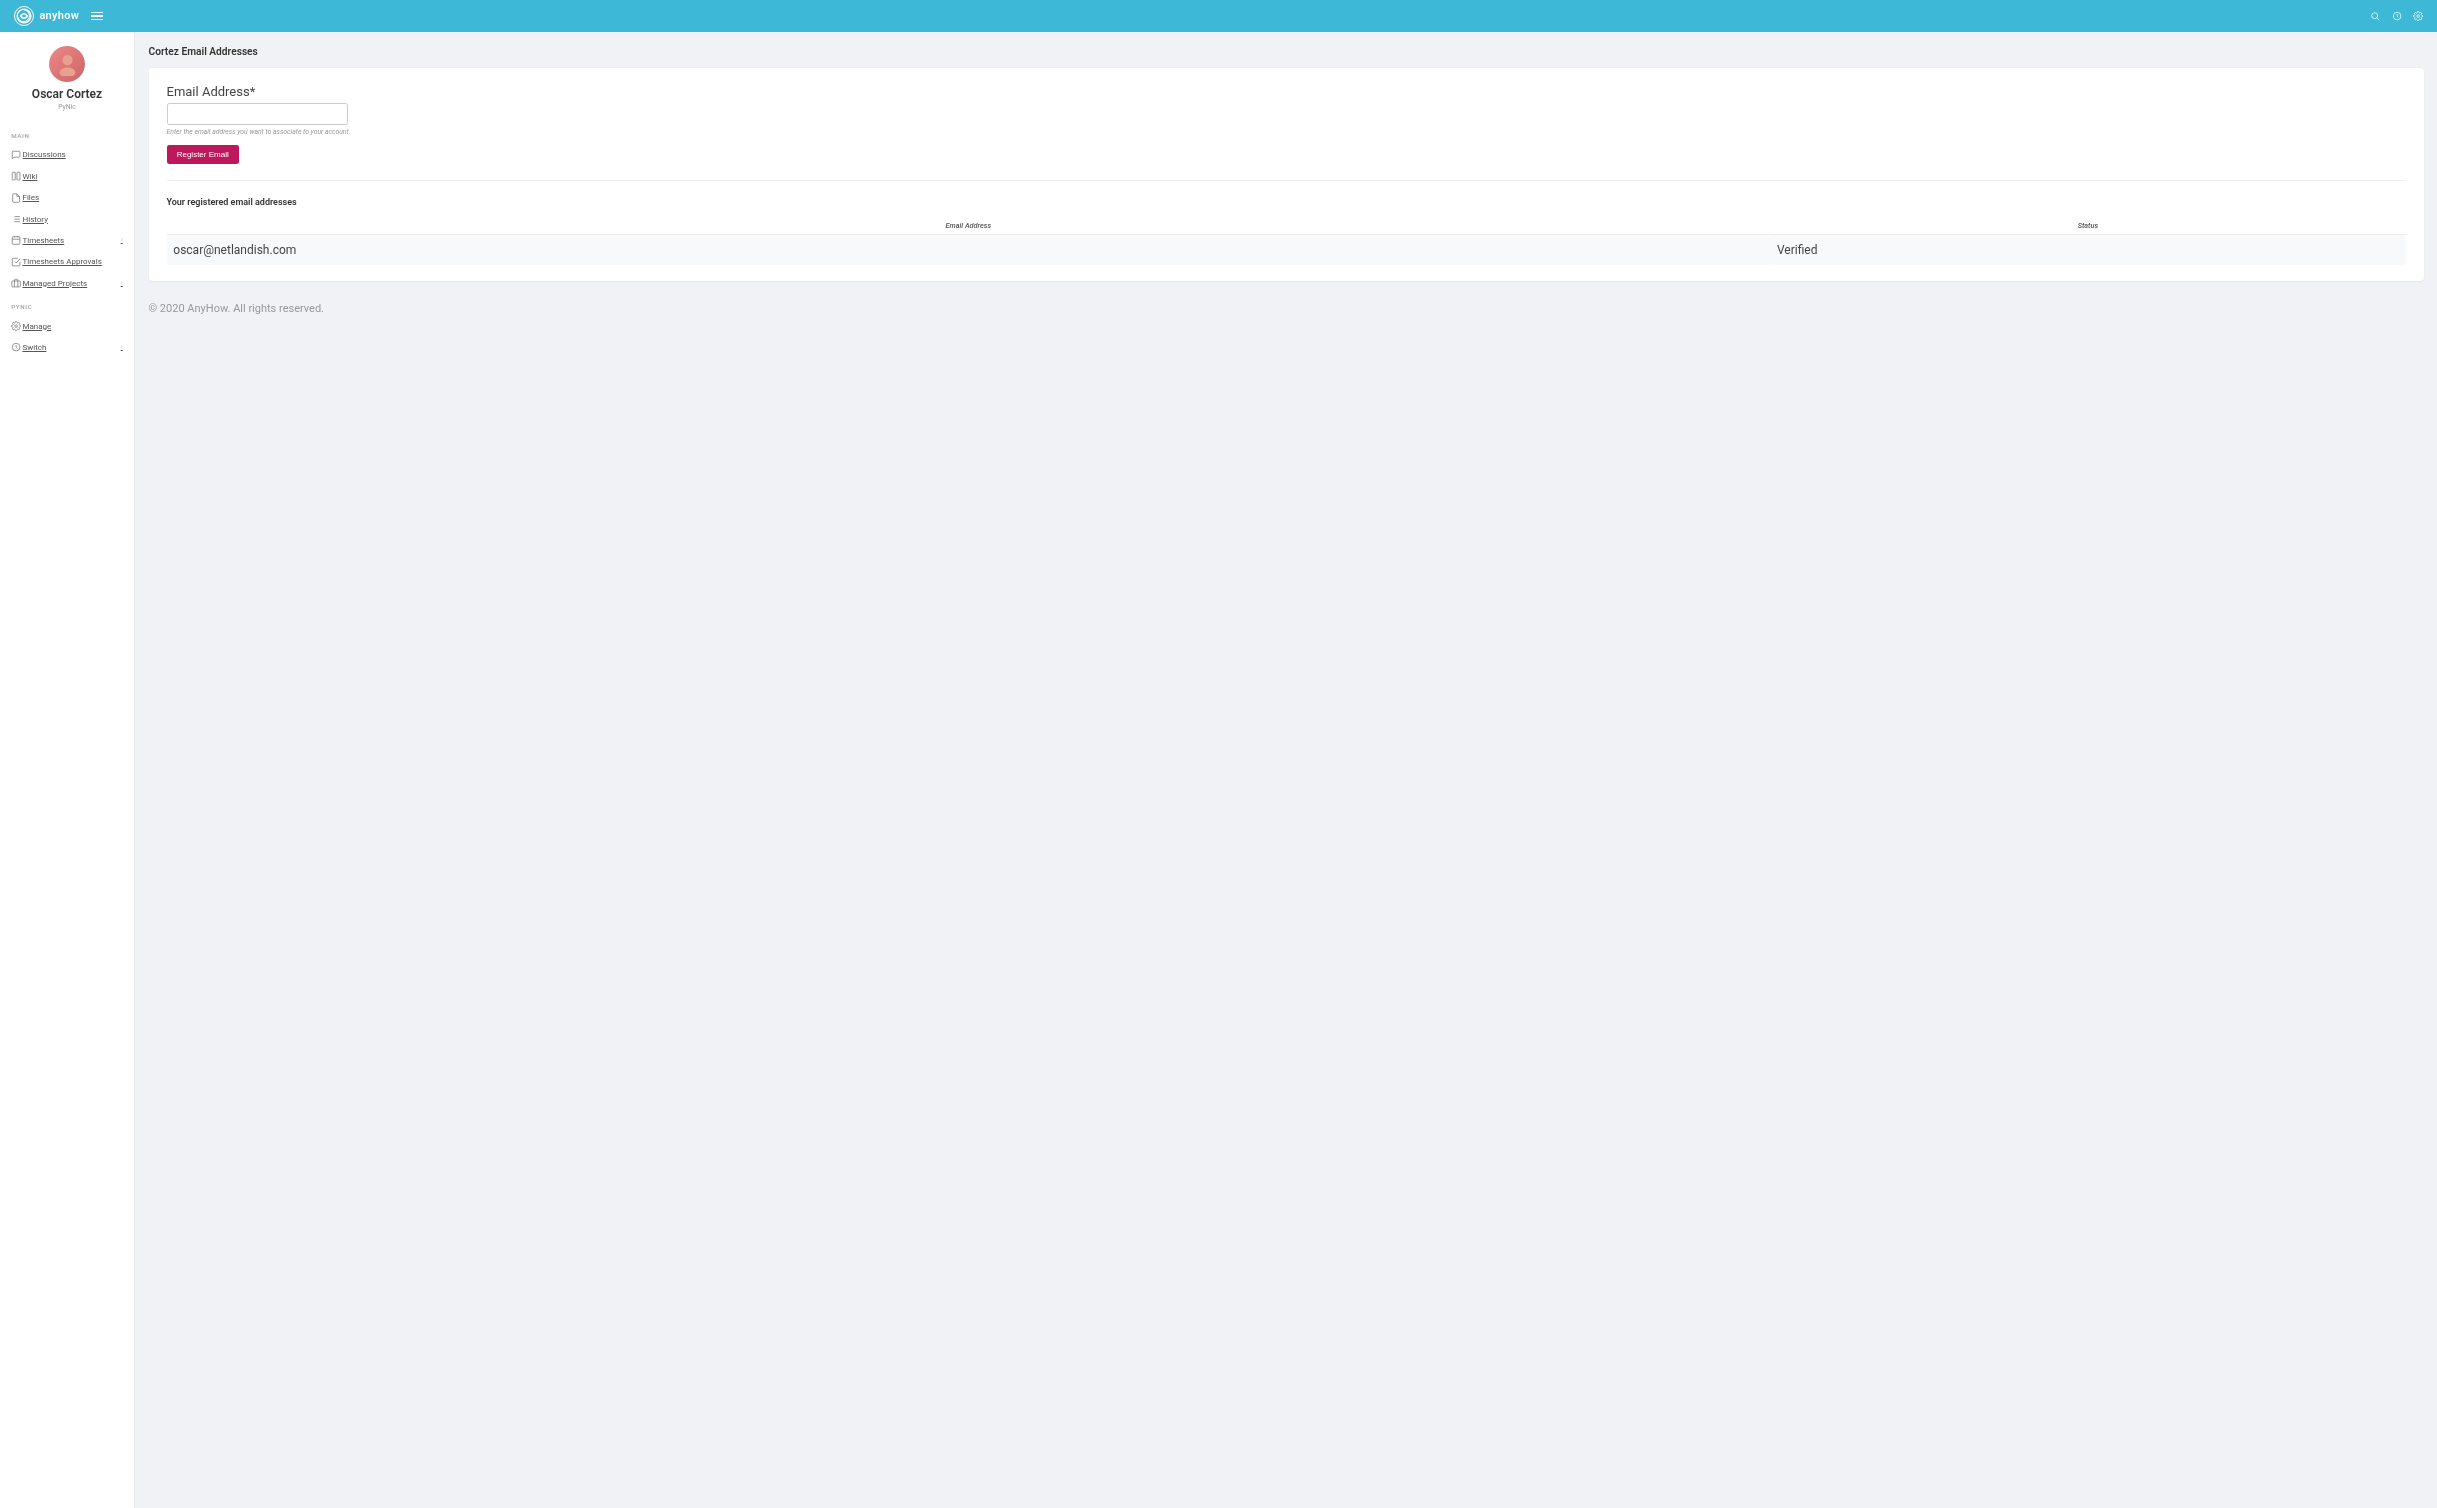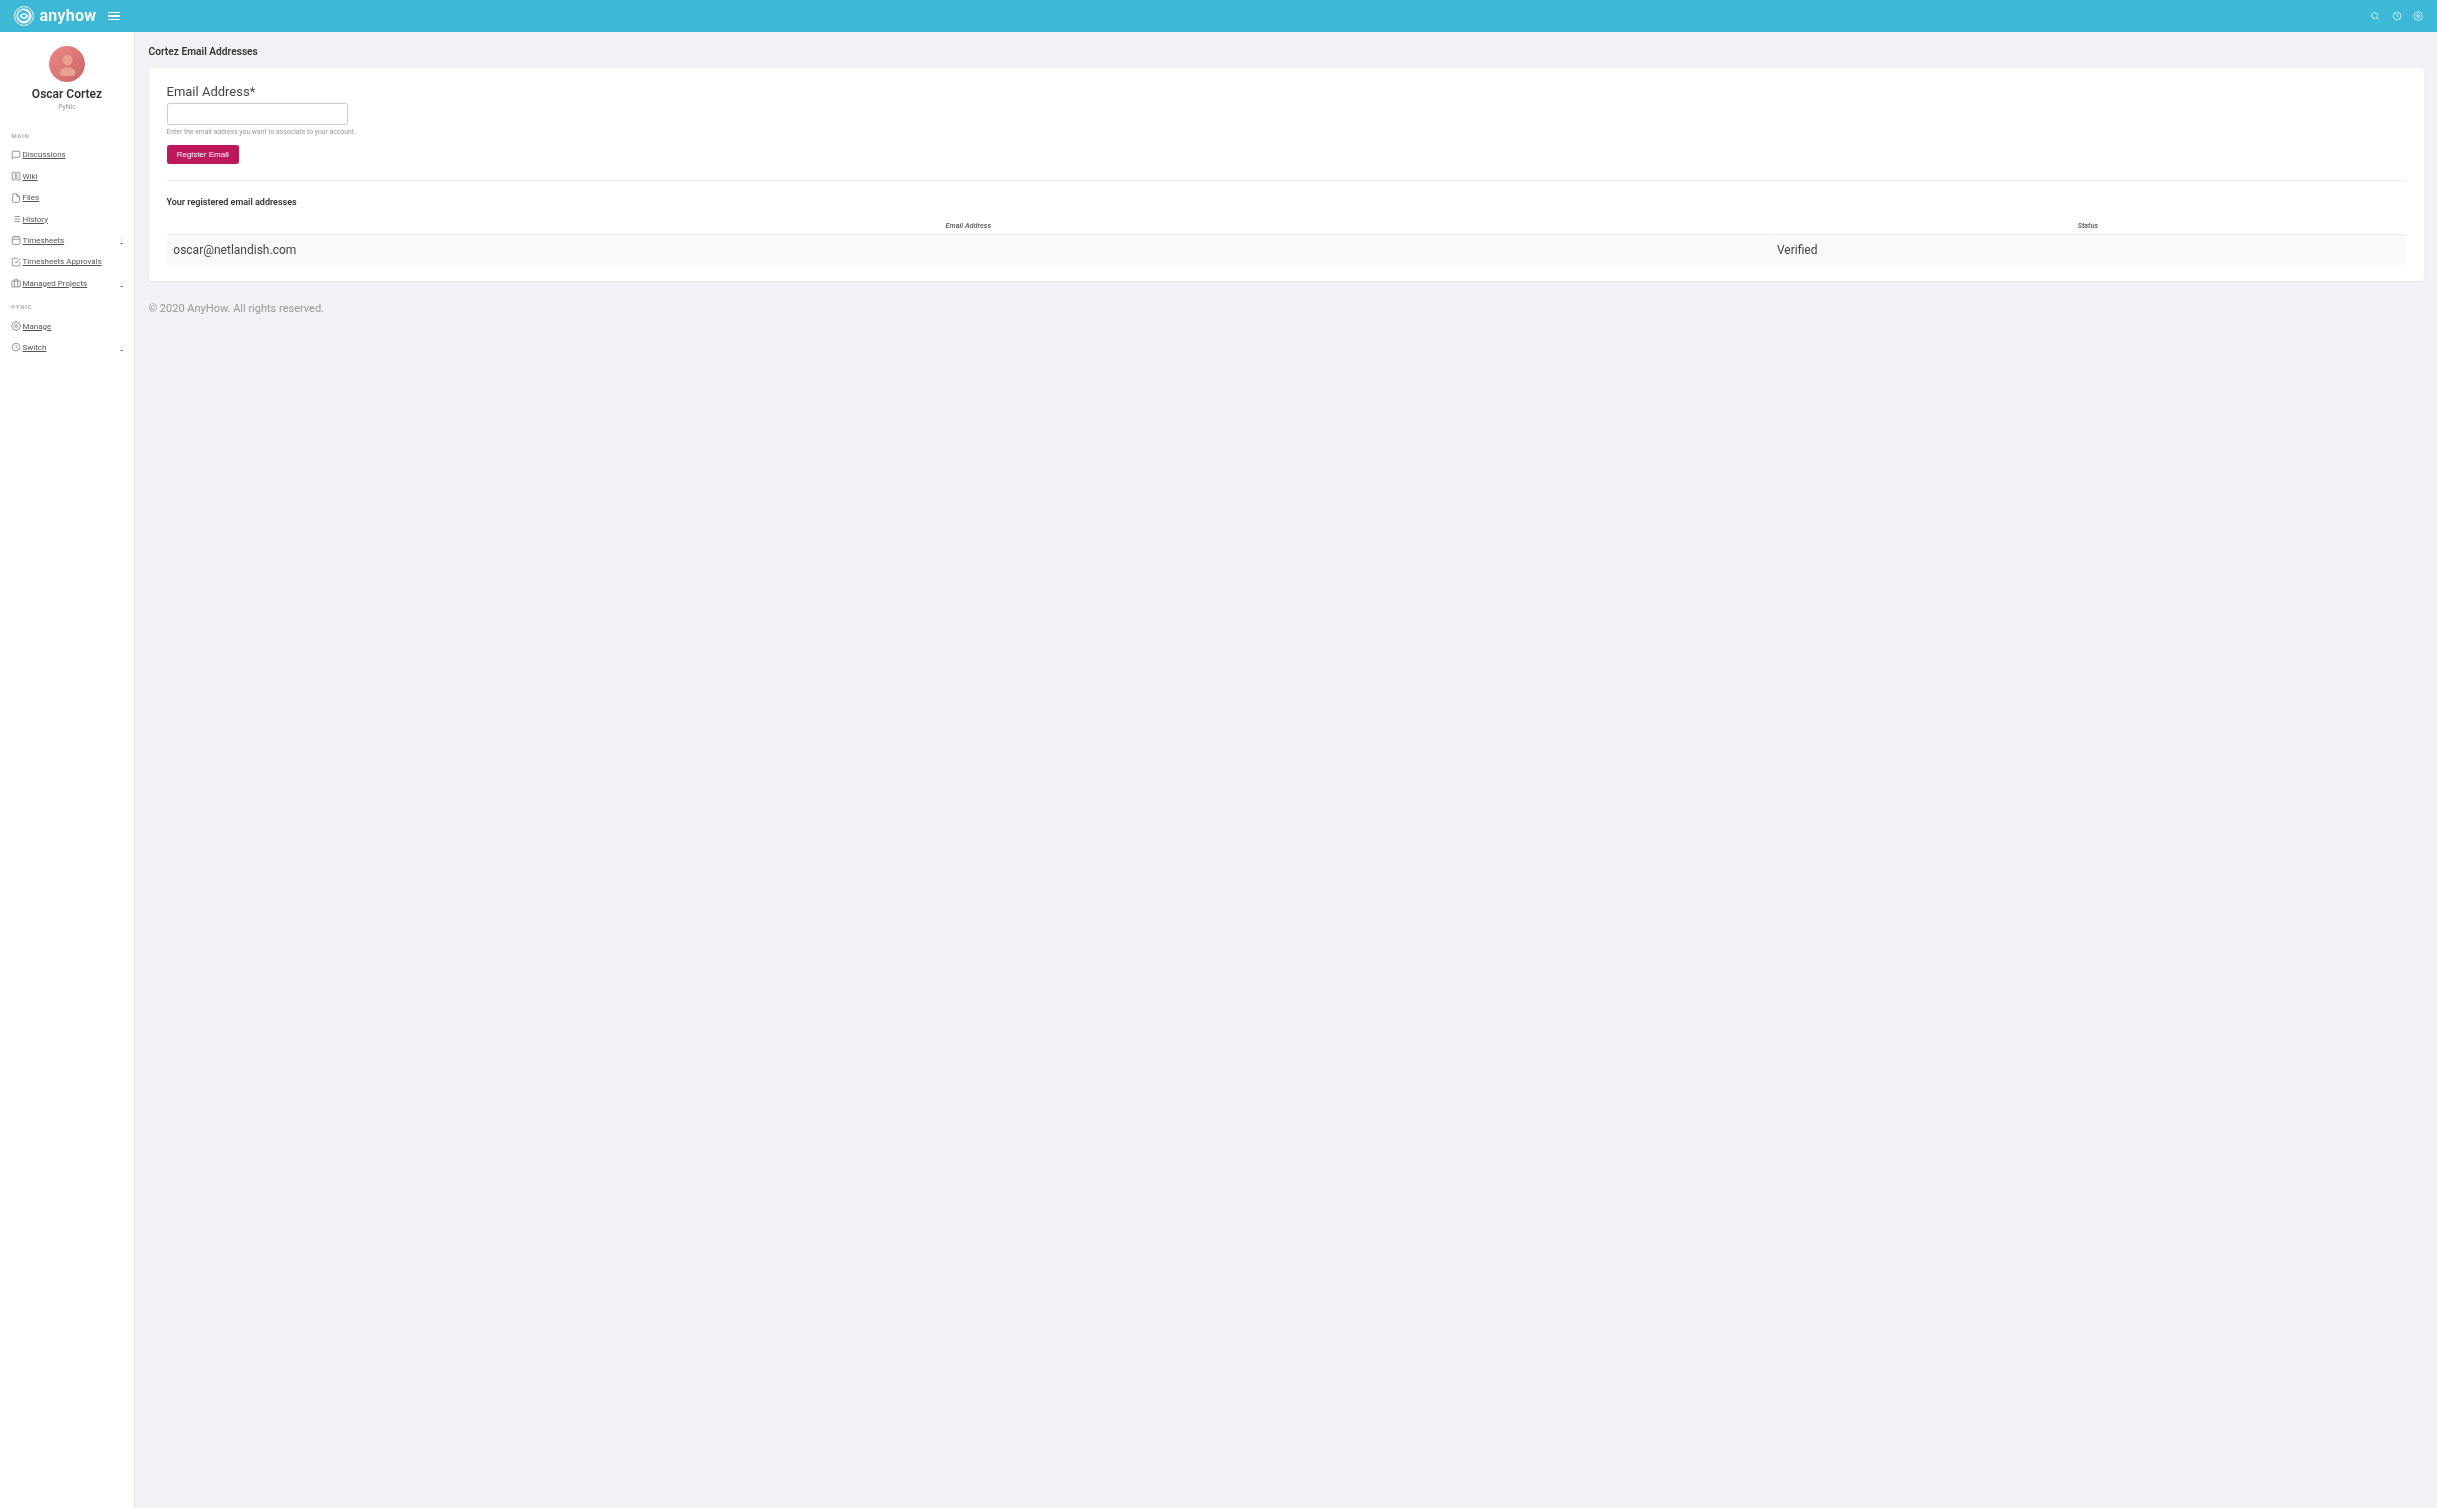--- a/index.html
+++ b/index.html
@@ -29,21 +29,21 @@
     .brand-logo::before {
       content: '';
       width: 11.3px; height: 11.3px;
       border: 1.7px solid white;
       border-radius: 50%;
       border-top-color: transparent;
       transform: rotate(-45deg);
     }
     .brand-name {
       color: white;
-      font-size: 16px;
+      font-size: 11px;
       font-weight: 600;
       letter-spacing: 0.3px;
     }
     .hamburger-btn {
       background: none; border: none; cursor: pointer;
       display: flex; flex-direction: column; gap: 2.8px; padding: 2.3px;
     }
     .hamburger-btn span {
       display: block; width: 12.4px; height: 1.1px; background: white; border-radius: 0.6px;
     }
@@ -144,21 +144,21 @@
       height: 21.4px;
       border: 0.6px solid #ccc;
       border-radius: 2.3px;
       padding: 0 5.6px;
       font-size: 8px;
       color: #333;
       outline: none;
     }
     .form-hint {
       font-size: 6.8px; color: #999;
-      margin-top: 3.4px; margin-bottom: 9px;
+      margin-top: 3.4px; margin-bottom: 9px; font-style: italic;
     }
     .btn-primary {
       background: #be185d;
       color: white;
       border: none;
       border-radius: 2.3px;
       padding: 5.1px 10.2px;
       font-size: 8px;
       cursor: pointer;
       font-weight: 400;

